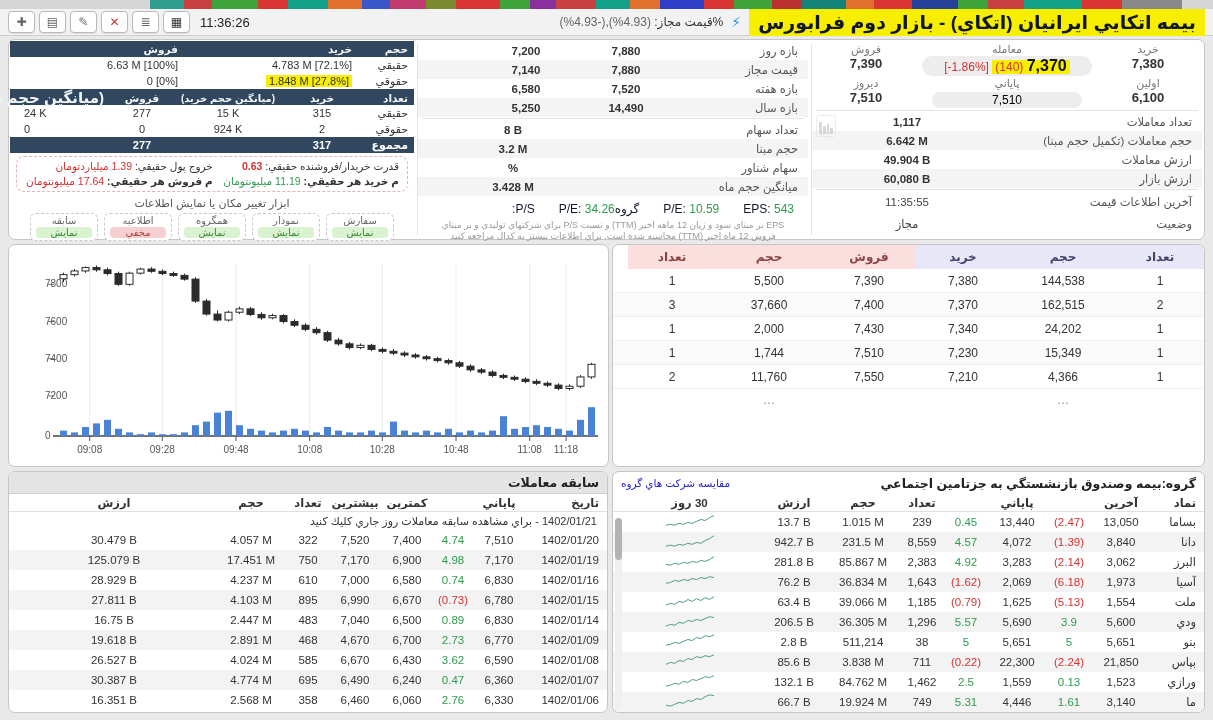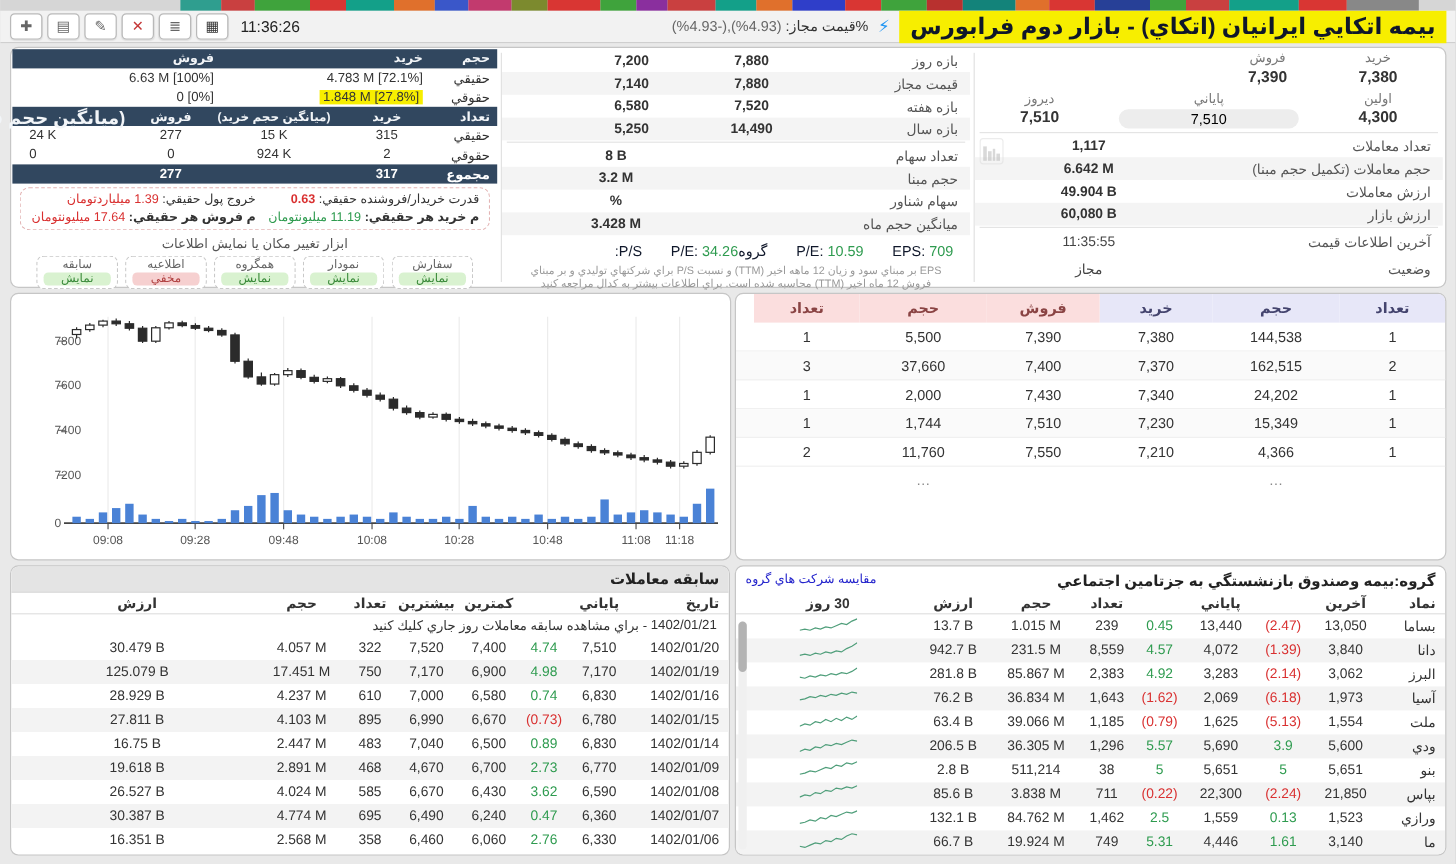--- a/index.html
+++ b/index.html
@@ -162,29 +162,36 @@
   <div class="panel" id="main">
     <div class="vsep" style="right:392px"></div>
     <div class="vsep" style="right:786px"></div>
 
     <div class="col" id="col-right">
       <div class="qrow">
         <div class="qcell">
           <div class="qlab">خريد</div>
           <div class="qval ltr">7,380</div>
         </div>
+        <div class="qcell wide">
+          <div class="qlab">معامله</div>
+          <div class="pill ltr">
+            <span class="red">[-1.86%]</span>
+            <span class="hl-y"><span class="red">(140)</span> <span class="big">7,370</span></span>
+          </div>
+        </div>
         <div class="qcell">
           <div class="qlab">فروش</div>
           <div class="qval ltr">7,390</div>
         </div>
       </div>
       <div class="qrow" style="position:relative">
         <div class="qcell">
           <div class="qlab">اولين</div>
-          <div class="qval ltr">4,300</div>
+          <div class="qval ltr">6,100</div>
         </div>
         <div class="qcell wide">
           <div class="qlab">پاياني</div>
           <div class="pill ltr" style="min-width:150px">7,510</div>
         </div>
         <div class="qcell">
           <div class="qlab">ديروز</div>
           <div class="qval ltr">7,510</div>
         </div>
         <div class="watermark">
@@ -260,21 +267,21 @@
           <div class="kv">
             <span class="lab">سهام شناور</span>
             <span class="v" dir="ltr">%</span>
           </div>
           <div class="kv stripe">
             <span class="lab">ميانگين حجم ماه</span>
             <span class="v" dir="ltr">3.428 M</span>
           </div>
         </div>
       <div class="funds">
-        <span><span class="flab">EPS:</span> <span class="fval green">709</span></span>
+        <span><span class="flab">EPS:</span> <span class="fval green">543</span></span>
         <span><span class="flab">P/E:</span> <span class="fval green">10.59</span></span>
         <span><span class="flab">گروهP/E:</span> <span class="fval green">34.26</span></span>
         <span><span class="flab">P/S:</span> <span class="fval green"></span></span>
       </div>
       <div class="fnote">EPS بر مبناي سود و زيان 12 ماهه اخير (TTM) و نسبت P/S براي شركتهاي توليدي و بر مبناي فروش 12 ماه اخير (TTM) محاسبه شده است. براي اطلاعات بيشتر به كدال مراجعه كنيد</div>
     </div>
 
     <div class="col" id="col-left">
       <div class="nhead gv">
         <span class="cell ar">حجم</span>

